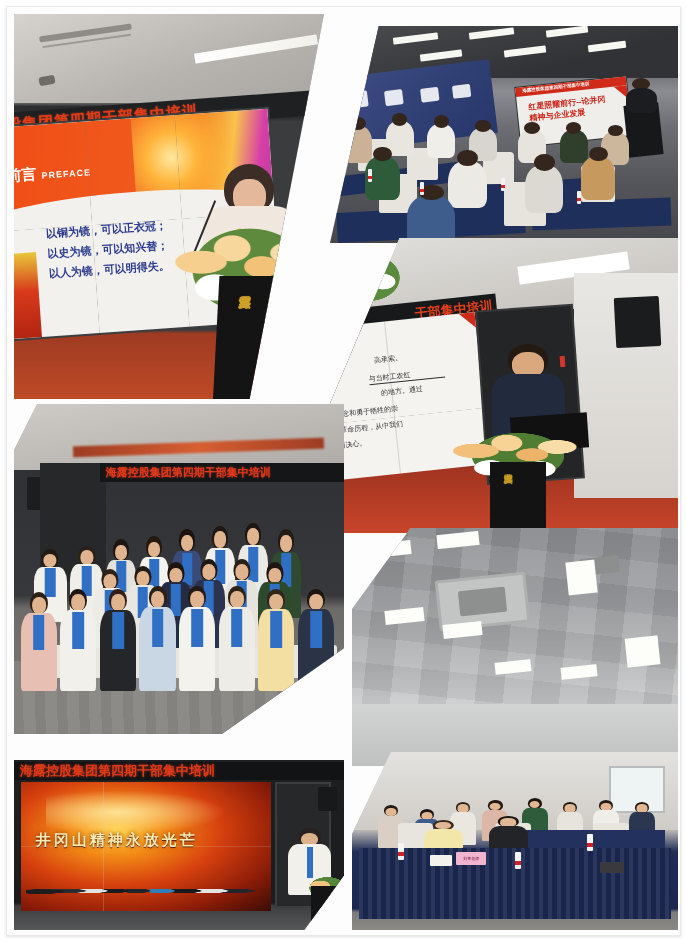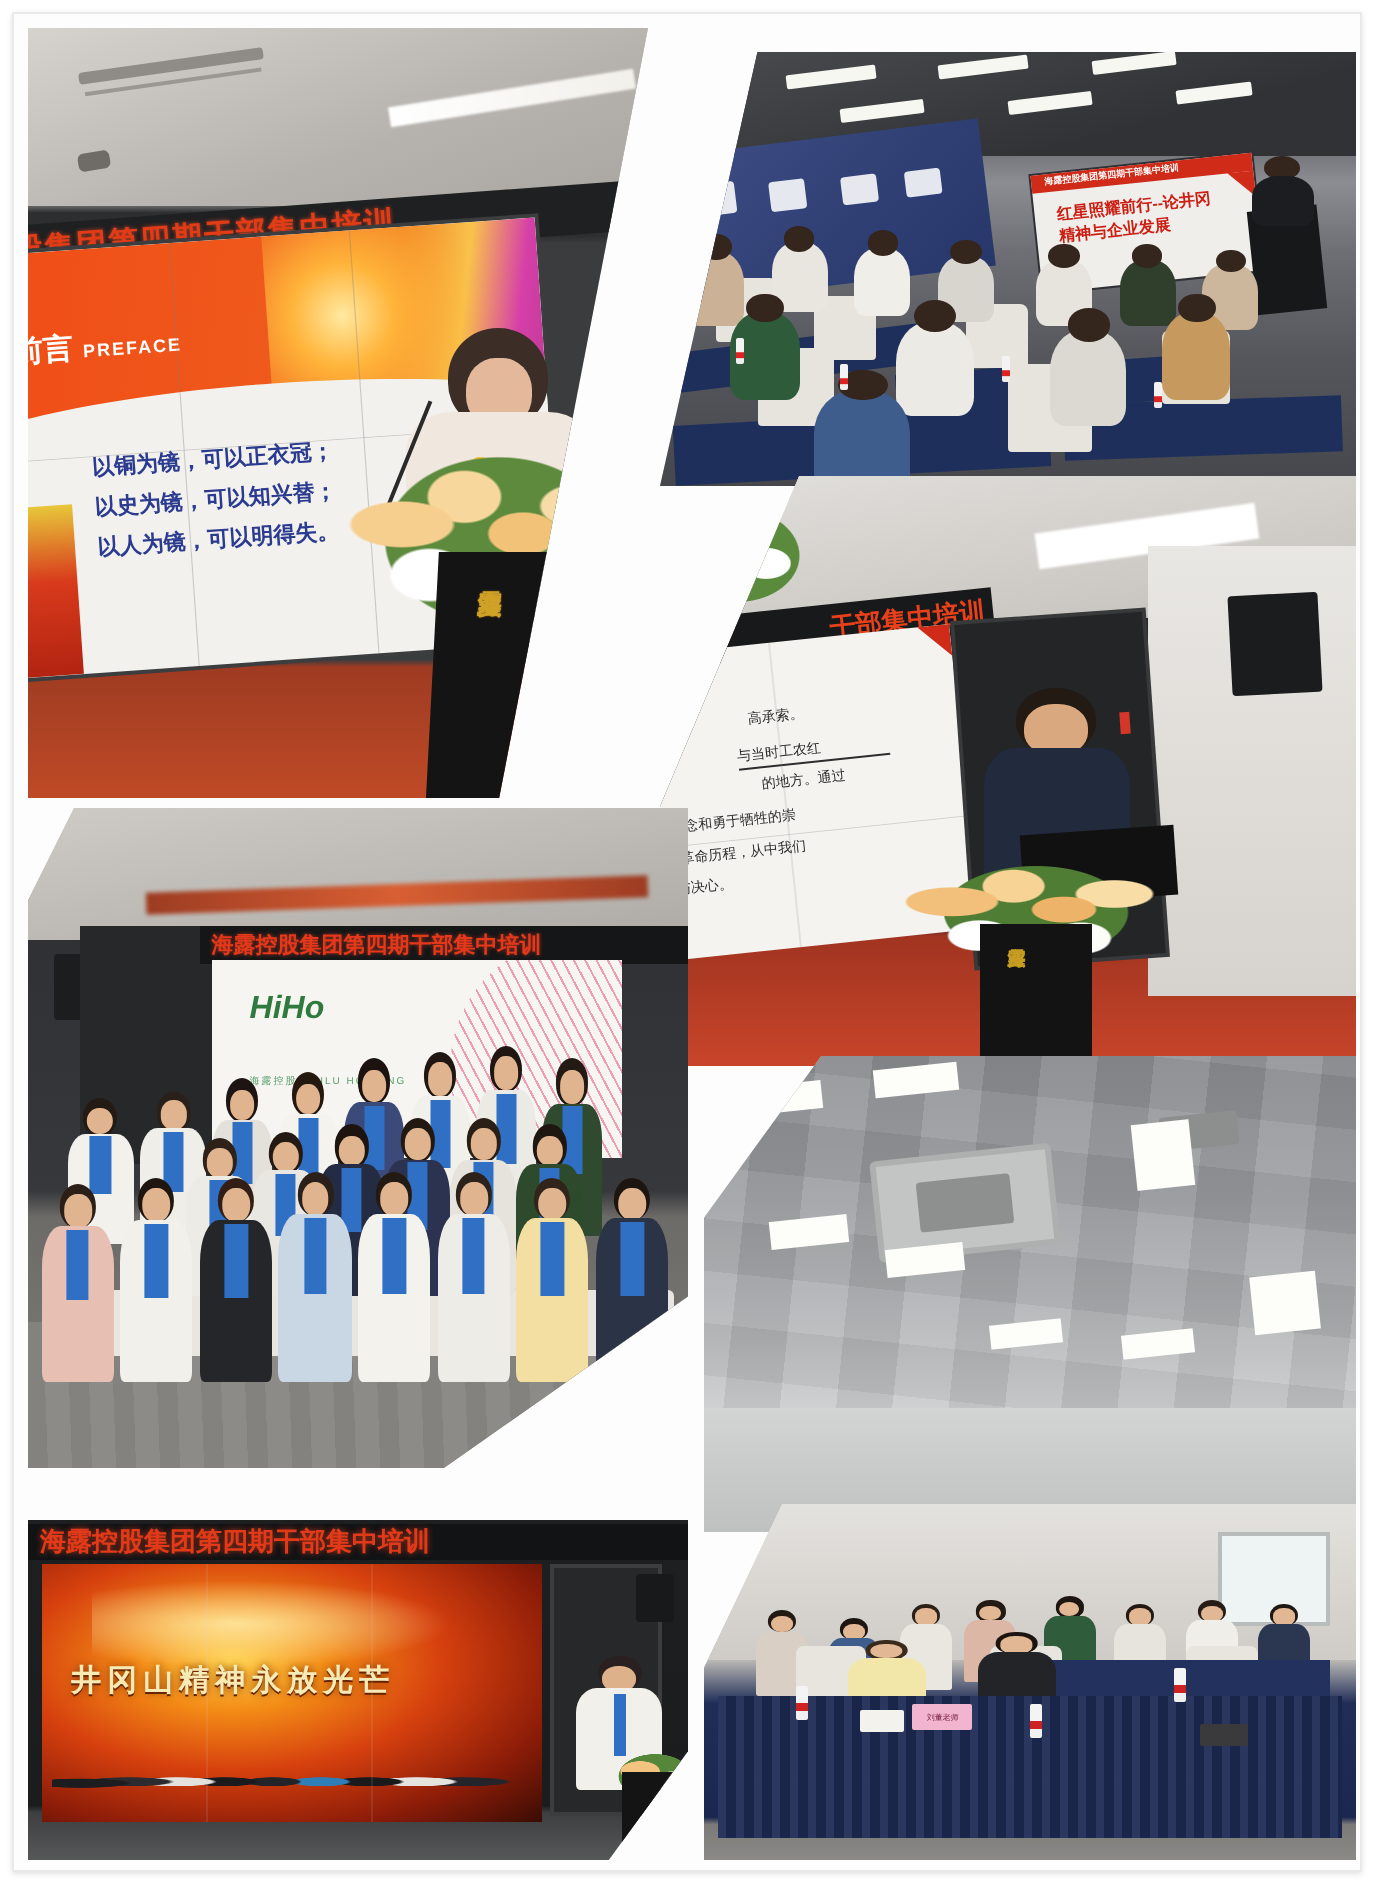--- a/index.html
+++ b/index.html
@@ -430,25 +430,20 @@
     <div class="ceil">
         <div class="red"></div>
       </div>
     <div class="spkbox"></div>
     <div class="sidebar"></div>
 
     <div class="banner">
       <span>海露控股集团第四期干部集中培训</span>
     </div>
 
-    <div class="screen">
-      <div class="arc"></div>
-      <div class="logo">HiHo</div>
-      <div class="sub">海露控股 HAILU HOLDING</div>
-    </div>
 
     <div class="floor"></div>
     <div class="chairrow"></div>
 
     <div class="per" style="left:6%;top:44%;width:10%;height:22%;">
       <div class="h" style="top:0;width:52%;height:26%;background:#231a14;"></div>
         <div class="fc" style="top:6%;width:40%;height:19%;"></div>
       <div class="bd" style="top:24%;height:76%;background:#f3f1ec;"></div>
         <div class="ly" style="top:26%;height:40%;"></div>
       </div>

